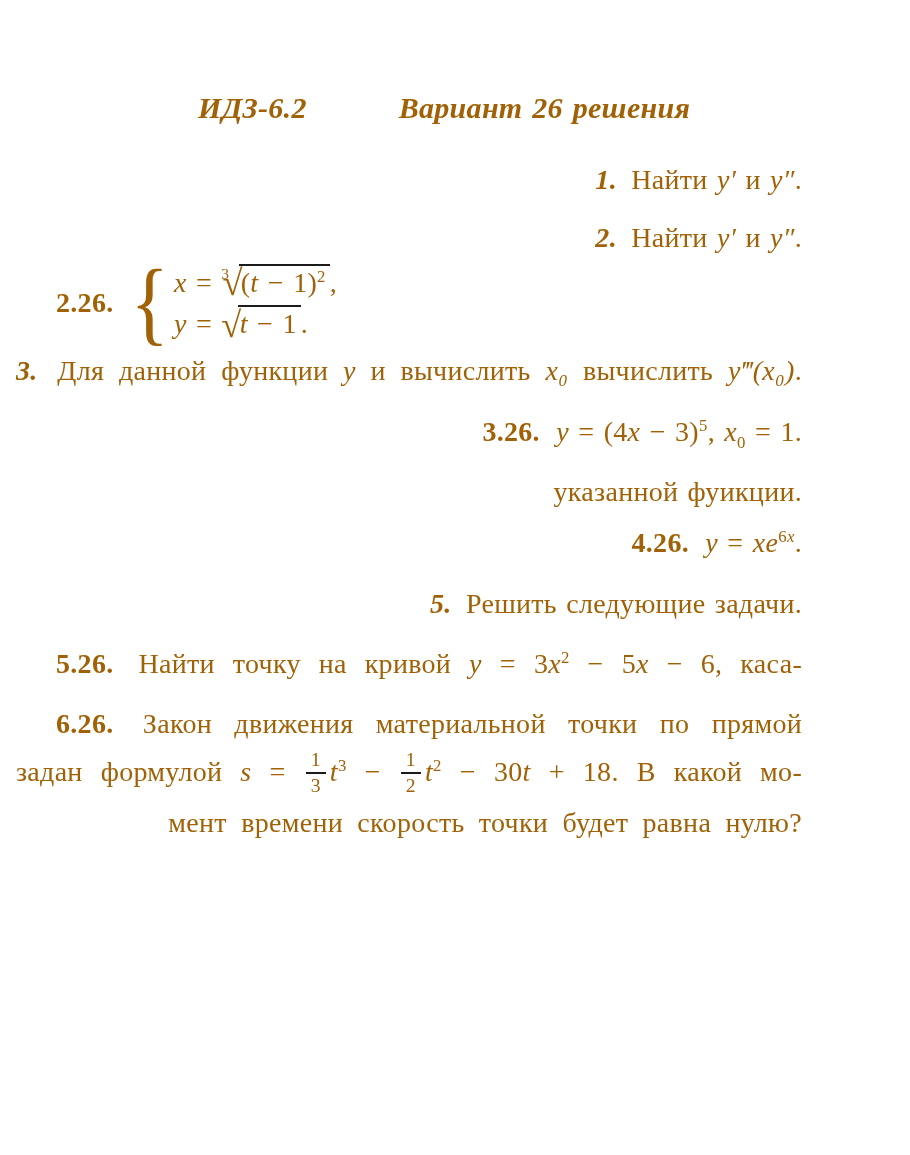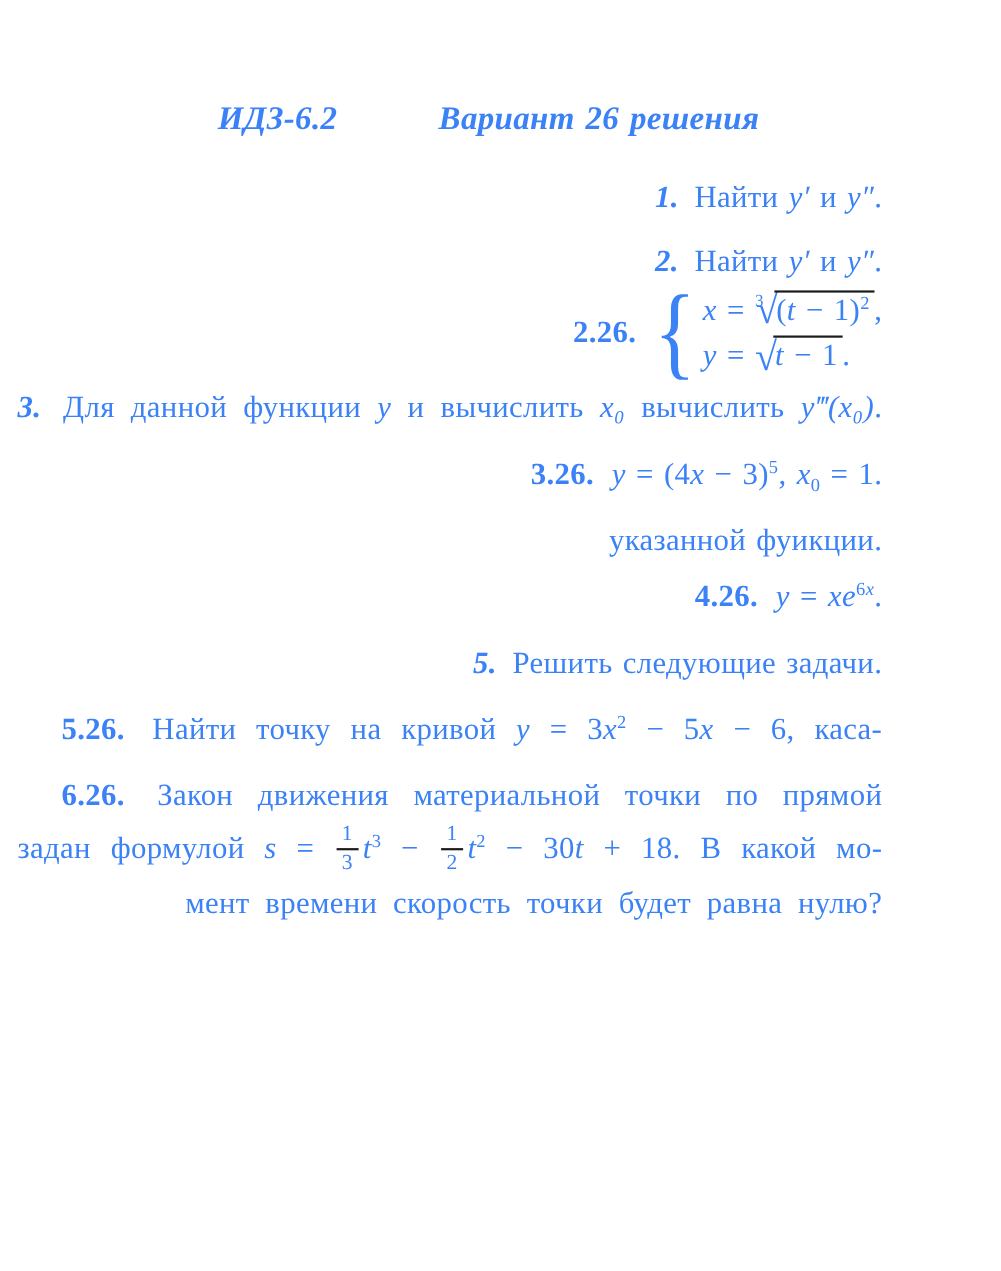--- a/index.html
+++ b/index.html
@@ -2,38 +2,38 @@
 <html><head>
 <meta charset="utf-8">
 <style>
   * { box-sizing: border-box; }
   html, body { margin: 0; padding: 0; }
   body { width: 910px; height: 1155px; background: #ffffff; overflow: hidden; }
   .page {
     width: 910px; height: 1155px;
     padding: 86px 108px 0 16px;
     font-family: "Liberation Serif", "DejaVu Serif", serif;
-    color: #3b82f6; font-size: 28px; line-height: 1.45;
+    color: #a16207; font-size: 28px; line-height: 1.45;
     letter-spacing: 0.3px; word-spacing: 2px;
   }
   .header { display: flex; align-items: baseline; margin: 0 0 30px 0; font-style: italic; font-size: 30px; }
   .hdr-a { font-weight: 700; margin-left: 182px; }
   .hdr-v { margin-left: 92px; font-weight: 600; }
   p { margin: 0; text-align: right; }
   .phead { margin-bottom: 18px; }
   .pnum { font-weight: 700; font-style: italic; margin-right: 5px; }
   .snum { font-weight: 700; margin-right: 7px; }
   .psub { padding-left: 40px; margin-bottom: 24px; }
   .mv { font-style: italic; }
   .sp { font-size: 0.6em; line-height: 0; }
   sub { font-size: 0.6em; line-height: 0; }
   .jline { text-align: justify; text-align-last: justify; }
   .ind { padding-left: 40px; }
   .wide { word-spacing: 7px; }
-  .mb0 { margin-bottom: 0; } .mb4 { margin-bottom: 4px; } .mb8 { margin-bottom: 8px; justify-content: flex-end; }
+  .mb0 { margin-bottom: 0; } .mb4 { margin-bottom: 4px; } .mb8 { margin-bottom: 8px; }
   .mb10 { margin-bottom: 10px; } .mb12 { margin-bottom: 12px; } .mb16 { margin-bottom: 16px; }
   .mb20 { margin-bottom: 20px; } .mb22 { margin-bottom: 22px; }
   .lines p { line-height: 1.72; }
   
   .sysline { display: flex; align-items: center; padding-left: 40px; margin-bottom: 8px; }
   .system { display: inline-flex; align-items: center; margin-left: 6px; }
   .sys-brace { font-size: 94px; line-height: 0.85; transform: scaleX(0.85); margin-right: 2px; }
   .sys-rows { display: flex; flex-direction: column; }
   .sys-row { line-height: 1.4; white-space: nowrap; }
   .sys-row:first-child { margin-bottom: 2px; }

